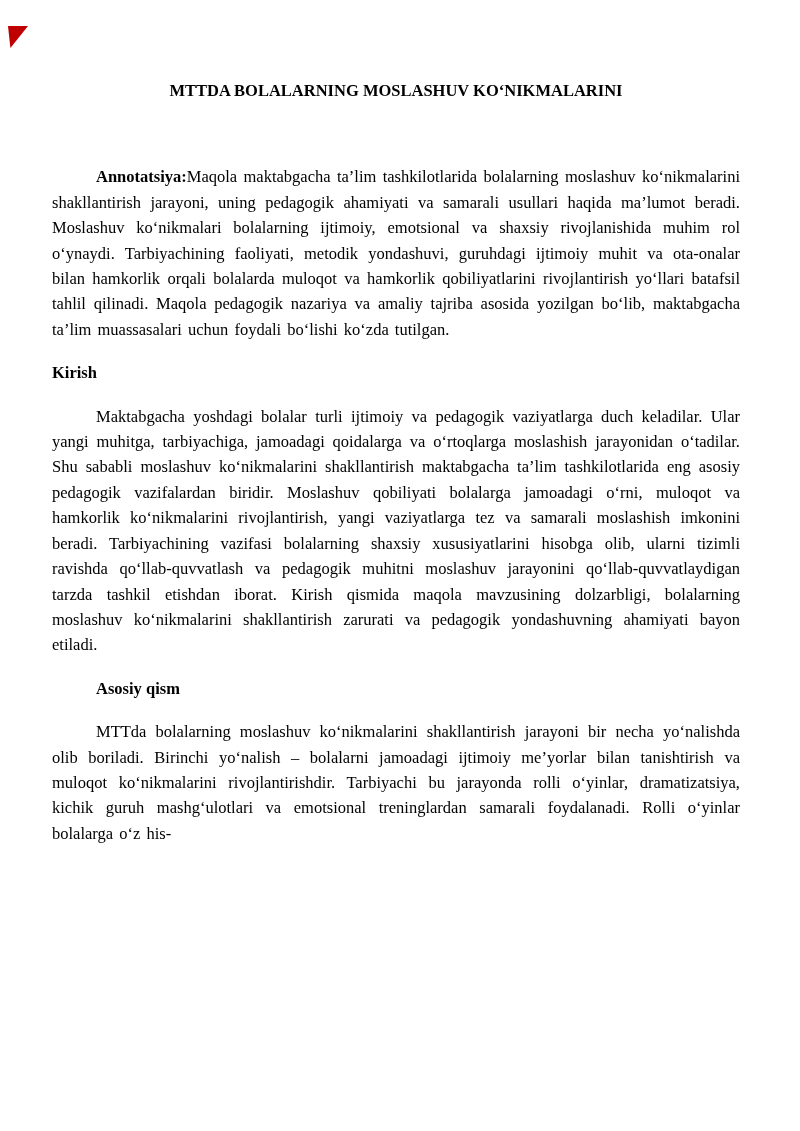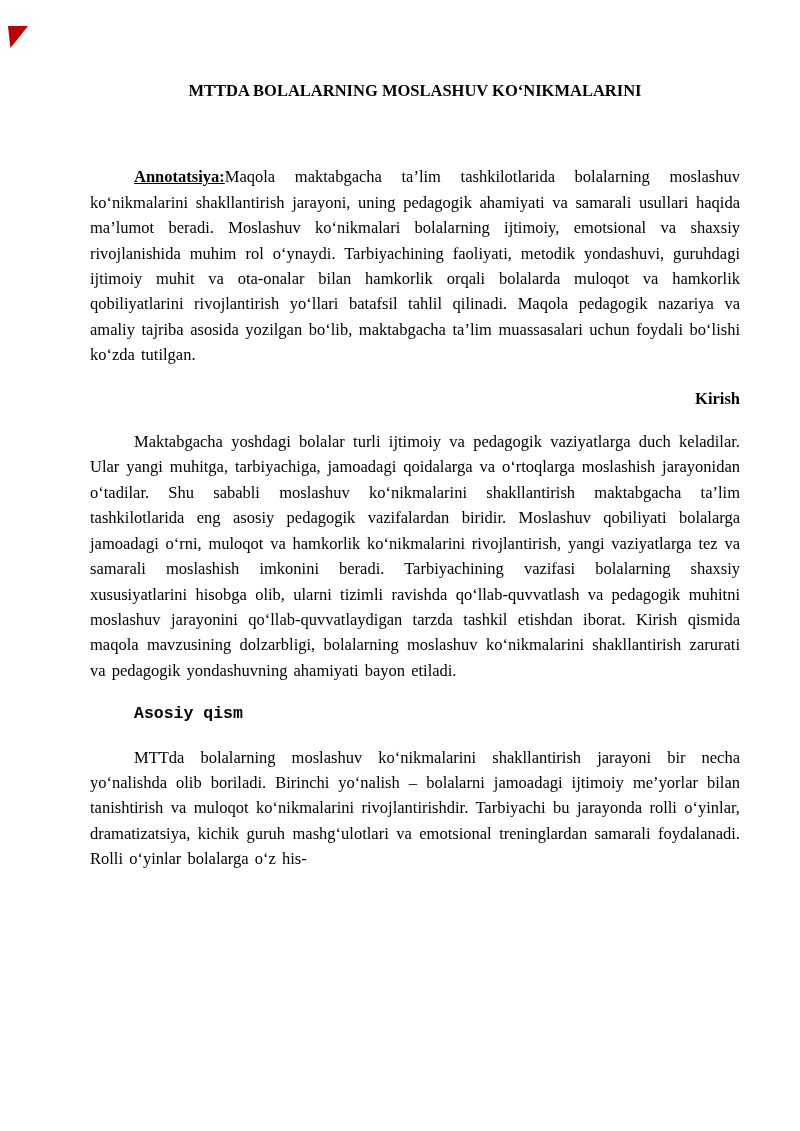--- a/index.html
+++ b/index.html
@@ -2,21 +2,21 @@
 <html><head>
 <meta charset="utf-8">
 <style>
   html, body { margin: 0; padding: 0; background: #ffffff; }
   .page {
     position: relative;
     width: 800px;
     height: 1131px;
     background: #ffffff;
     box-sizing: border-box;
-    padding: 78px 60px 0 90px;
+    padding: 78px 60px 0 52px;
     font-family: "Liberation Serif", "DejaVu Serif", serif;
     font-size: 16.5px;
     line-height: 25.4px;
     color: #000000;
     overflow: hidden;
   }
   .corner-mark {
     position: absolute;
     left: 8px;
     top: 26px;
@@ -29,31 +29,30 @@
     text-align: center;
     margin: 0 0 61px 0;
   }
   .para {
     margin: 0 0 18px 0;
     text-align: justify;
     text-indent: 44px;
     word-spacing: 2px;
   }
   .para.last { margin-bottom: 8px; }
-  .lead { font-weight: bold; text-decoration: underline; }
+  .lead { font-weight: bold; }
   .heading-center {
     font-weight: bold;
-    text-align: right;
+    text-align: left;
     margin: 15px 0 18px 0;
   }
   .heading-left {
     font-weight: bold;
     text-indent: 44px;
     margin: 15px 0 18px 0;
-    font-family: Liberation Mono, monospace;
   }
 </style>
 </head>
 <body>
 
 <div class="page">
 
   <span class="corner-mark" style="background: rgb(192, 0, 0);"></span>
 
   <div class="doc-title">

